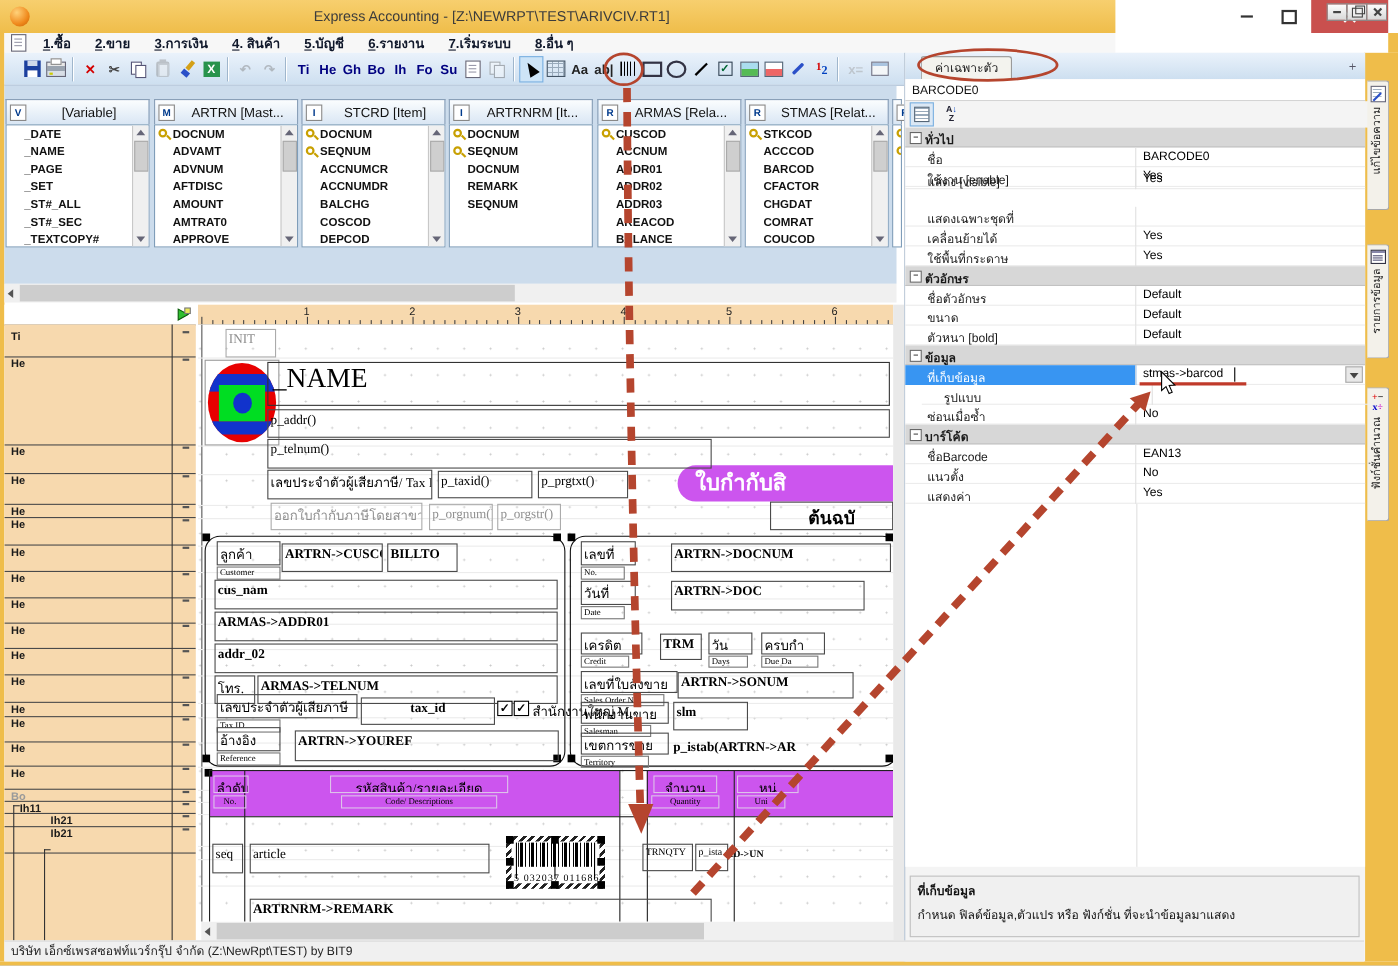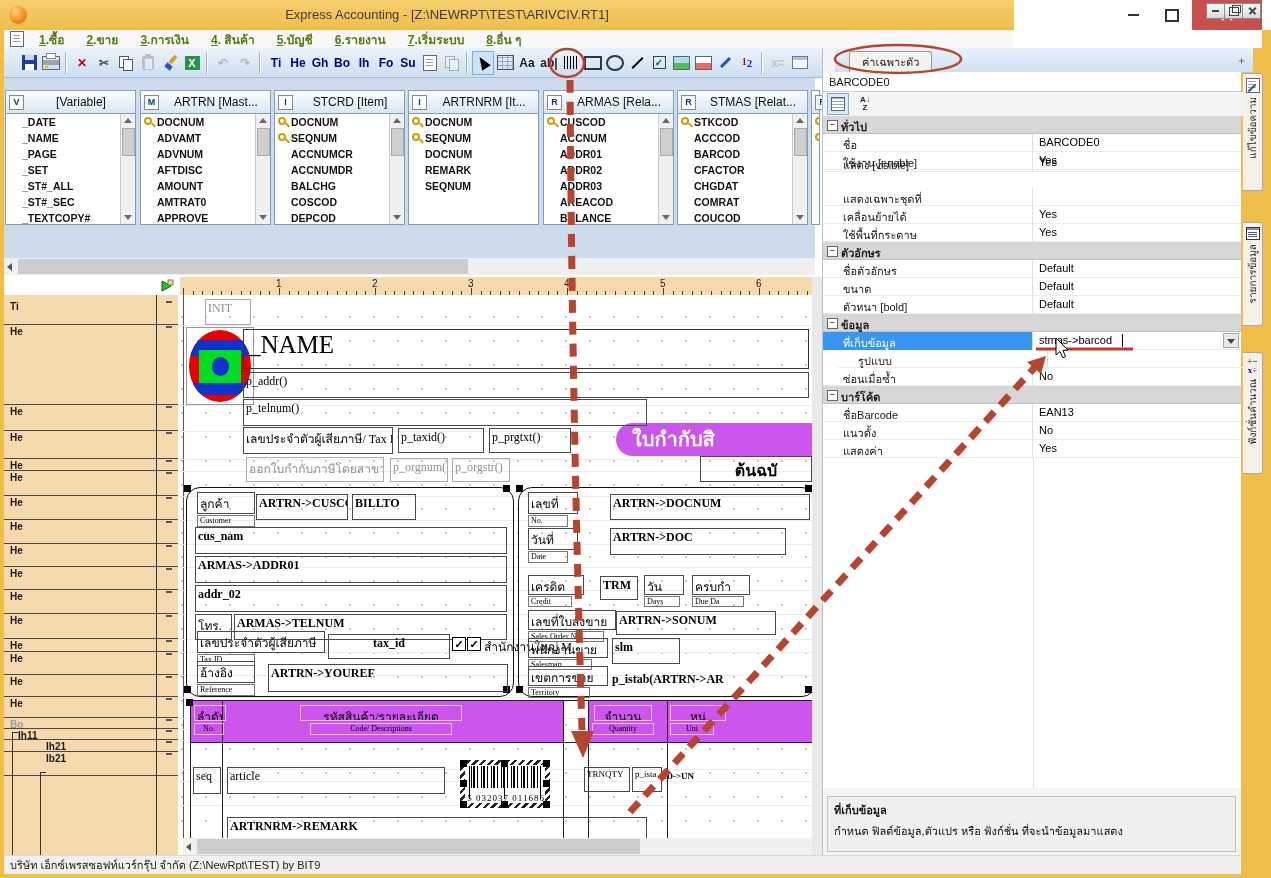--- a/index.html
+++ b/index.html
@@ -17,21 +17,21 @@
   .g-x{position:relative;width:14px;height:14px;}
   .g-x:before,.g-x:after{content:"";position:absolute;left:0;top:6px;width:14px;height:2px;background:#fff;}
   .g-x:before{transform:rotate(45deg);} .g-x:after{transform:rotate(-45deg);}
   #close-btn{background:#c9504e;}
   .goldL{left:0;top:30px;width:4px;height:844px;background:#efbd4a;}
   .goldR{left:1240px;top:48px;width:31px;height:826px;background:#efbd4a;}
   .goldR2{left:1262px;top:30px;width:9px;height:18px;background:#efbd4a;}
   .goldB{left:0;top:874px;width:1271px;height:4px;background:#efbd4a;}
   
   #menubar{position:absolute;left:4px;top:30px;width:1010px;height:18px;background:#f7f7f7;
-           display:flex;align-items:center;font-size:12px;font-weight:bold;color:#4d7c0f;}
+           display:flex;align-items:center;font-size:12px;font-weight:bold;color:#0f172a;}
   #menubar .mi{padding:0 11px;white-space:nowrap;}
   #menubar u{text-decoration:underline;}
   .ic-doc{width:12px;height:14px;background:#fff;border:1px solid #667;position:relative;}
   .ic-doc:before{content:"";position:absolute;left:2px;top:3px;width:7px;height:1px;background:#99a;box-shadow:0 3px 0 #99a,0 6px 0 #99a;}
   #menu-doc-icon{margin:0 4px 0 6px;}
   .cbtn{position:absolute;top:3px;width:17px;height:14px;background:linear-gradient(#fdfdfd,#d8d8d8);
         border:1px solid #8b8b8b;display:flex;align-items:center;justify-content:center;}
   .cbtn .g-min{width:7px;height:2px;background:#444;}
   .cbtn .g-rest{position:relative;width:8px;height:7px;border:1px solid #444;background:#eee;}
   .cbtn .g-rest:before{content:"";position:absolute;left:2px;top:-3px;width:7px;height:6px;border:1px solid #444;}
@@ -150,21 +150,21 @@
   #bc-bars{position:absolute;left:6px;right:6px;top:1px;height:22px;
            background:repeating-linear-gradient(90deg,#000 0 1px,#fff 1px 2px,#000 2px 4px,#fff 4px 6px,#000 6px 7px,#fff 7px 10px);}
   .bc-guard{position:absolute;top:1px;width:1px;height:33px;background:#000;}
   #bc-digits{position:absolute;left:0;right:0;bottom:0;text-align:right;font:9px "Liberation Serif",serif;letter-spacing:1px;background:transparent;}
   
   #cv-hscroll{position:absolute;left:183px;top:838px;width:629px;height:17px;background:#f0f0f0;}
   
   #splitter{position:absolute;left:812px;top:277px;width:10px;height:578px;background:#e9e9e9;}
   
   #propzone{position:absolute;left:822px;top:48px;width:418px;height:826px;background:#f4f4f4;border-left:1px solid #b5c4d4;}
-  #prop-tabstrip{position:absolute;left:12px;top:0;width:418px;height:24px;background:linear-gradient(#eaf2fb,#cddff0);}
+  #prop-tabstrip{position:absolute;left:0;top:0;width:418px;height:24px;background:linear-gradient(#eaf2fb,#cddff0);}
   #prop-tab{position:absolute;left:14px;top:3px;height:20px;padding:0 12px;background:#f3f3ee;border:1px solid #9a9a9a;
             border-bottom:none;border-radius:3px 3px 0 0;font-size:11px;line-height:20px;color:#222;}
   #prop-pin{position:absolute;right:6px;top:5px;font-size:11px;color:#556;}
   #prop-name{position:absolute;left:0;top:24px;width:418px;height:20px;background:#fff;border-bottom:1px solid #d0d0d0;
              font-size:11px;line-height:20px;padding-left:6px;box-sizing:border-box;color:#111;}
   #prop-tools{position:absolute;left:0;top:44px;width:418px;height:24px;background:#f4f4f4;display:flex;align-items:center;gap:6px;padding-left:4px;}
   .cat-btn{width:20px;height:20px;border:1px solid #7ab0e0;background:#dbe8f5;display:flex;align-items:center;justify-content:center;}
   .sort-btn{width:20px;height:20px;display:flex;align-items:center;justify-content:center;}
   .cat-ic{width:12px;height:12px;border:1px solid #567;background:repeating-linear-gradient(0deg,#fff 0 2px,#9ab 2px 3px);}
   .sort-ic{font:bold 8px/8px "Liberation Sans",sans-serif;color:#223;text-align:center;}

